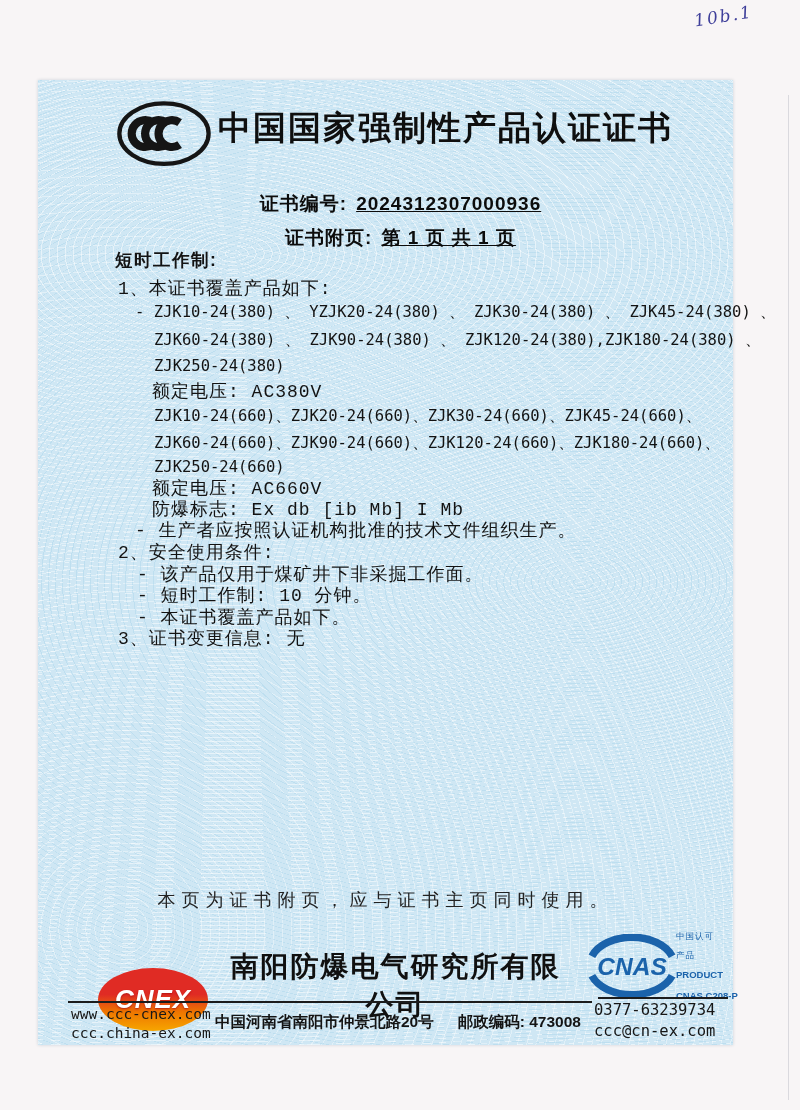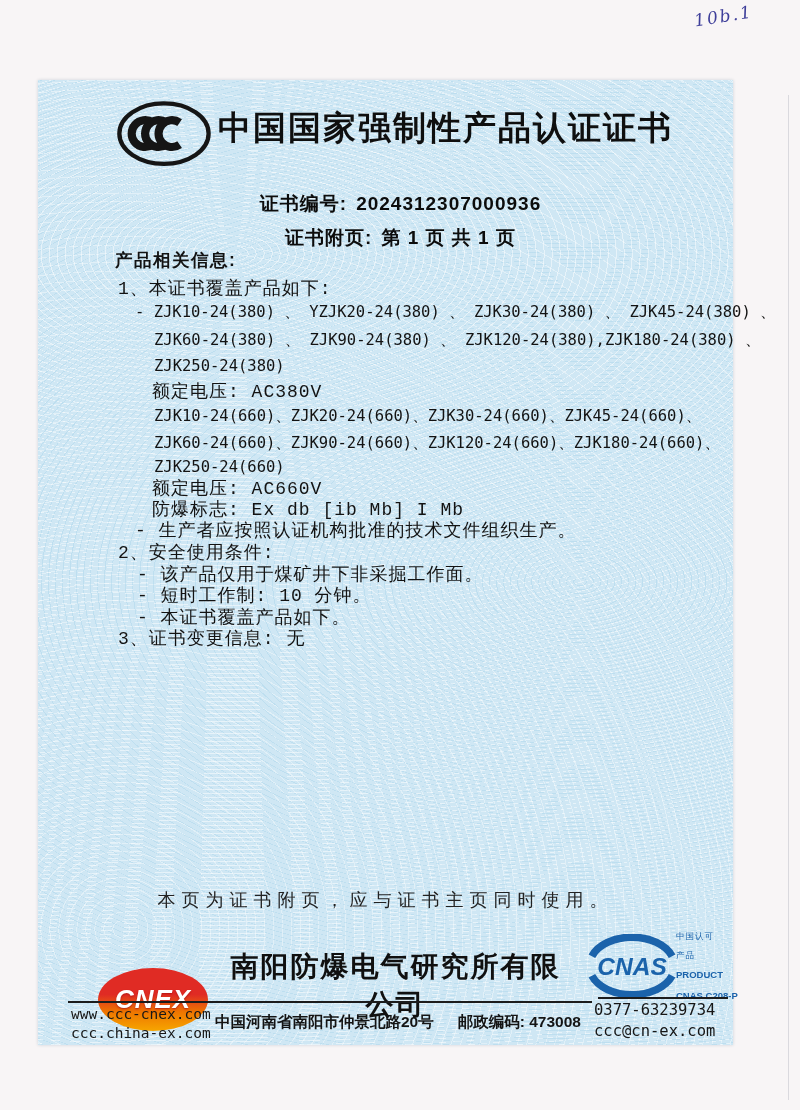--- a/index.html
+++ b/index.html
@@ -33,21 +33,21 @@
   .title {
     position:absolute; left:148px; right:28px; top:26px; margin:0;
     font-size:33px; font-weight:bold; text-align:center; letter-spacing:2px; color:#0f0f0f;
   }
   .certline {
     position:absolute; left:30px; right:0; text-align:center;
     font-weight:bold; font-size:19px; color:#0c0c0c; letter-spacing:1px; white-space:pre;
   }
   .cert-no { top:111px; }
   .cert-page { top:145px; }
-  .certline .val { margin-left:9px; }
+  .certline .val { margin-left:9px;text-decoration:underline; }
   .line { position:absolute; white-space:pre; }
   .h   { font-weight:bold; font-size:17.5px; letter-spacing:1.5px; }
   .kai { font-family:Liberation Mono, monospace; font-size:18px; letter-spacing:1px; }
   .mono{ font-family:"DejaVu Sans Mono", monospace; font-size:15.5px; }
   .footnote {
     position:absolute; left:0; right:0; top:808px; text-align:center;
     font-family:"Liberation Serif", serif; font-size:18px; letter-spacing:6px; color:#222;
   }
   .cnex {
     position:absolute; left:60px; top:888px; width:110px; height:63px;
@@ -97,21 +97,21 @@
       <path d="M52.3 23.5 A14 14 0 1 0 52.3 46.5" stroke="#151515" stroke-width="8.5" fill="none"></path>
       <path d="M66.3 23.5 A14 14 0 1 0 66.3 46.5" stroke="#151515" stroke-width="8.5" fill="none"></path>
     </svg>
   </div>
 
   <h1 class="title">中国国家强制性产品认证证书</h1>
 
   <div class="certline cert-no"><span>证书编号:</span><span class="val">2024312307000936</span></div>
   <div class="certline cert-page"><span>证书附页:</span><span class="val">第 1 页 共 1 页</span></div>
 
-  <div class="line h" style="left:77px;  top:168px">产品相关信息:</div>
+  <div class="line h" style="left:77px;  top:168px">短时工作制:</div>
   <div class="line kai" style="left:80px;  top:196px">1、本证书覆盖产品如下:</div>
 
   <div class="line mono" style="left:97px;  top:222px">- ZJK10-24(380) 、 YZJK20-24(380) 、 ZJK30-24(380) 、 ZJK45-24(380) 、</div>
   <div class="line mono" style="left:116px; top:250px">ZJK60-24(380) 、 ZJK90-24(380) 、 ZJK120-24(380),ZJK180-24(380) 、</div>
   <div class="line mono" style="left:116px; top:277px">ZJK250-24(380)</div>
   <div class="line kai" style="left:114px; top:299px">额定电压: AC380V</div>
 
   <div class="line mono" style="left:116px; top:326px">ZJK10-24(660)、ZJK20-24(660)、ZJK30-24(660)、ZJK45-24(660)、</div>
   <div class="line mono" style="left:116px; top:353px">ZJK60-24(660)、ZJK90-24(660)、ZJK120-24(660)、ZJK180-24(660)、</div>
   <div class="line mono" style="left:116px; top:378px">ZJK250-24(660)</div>

